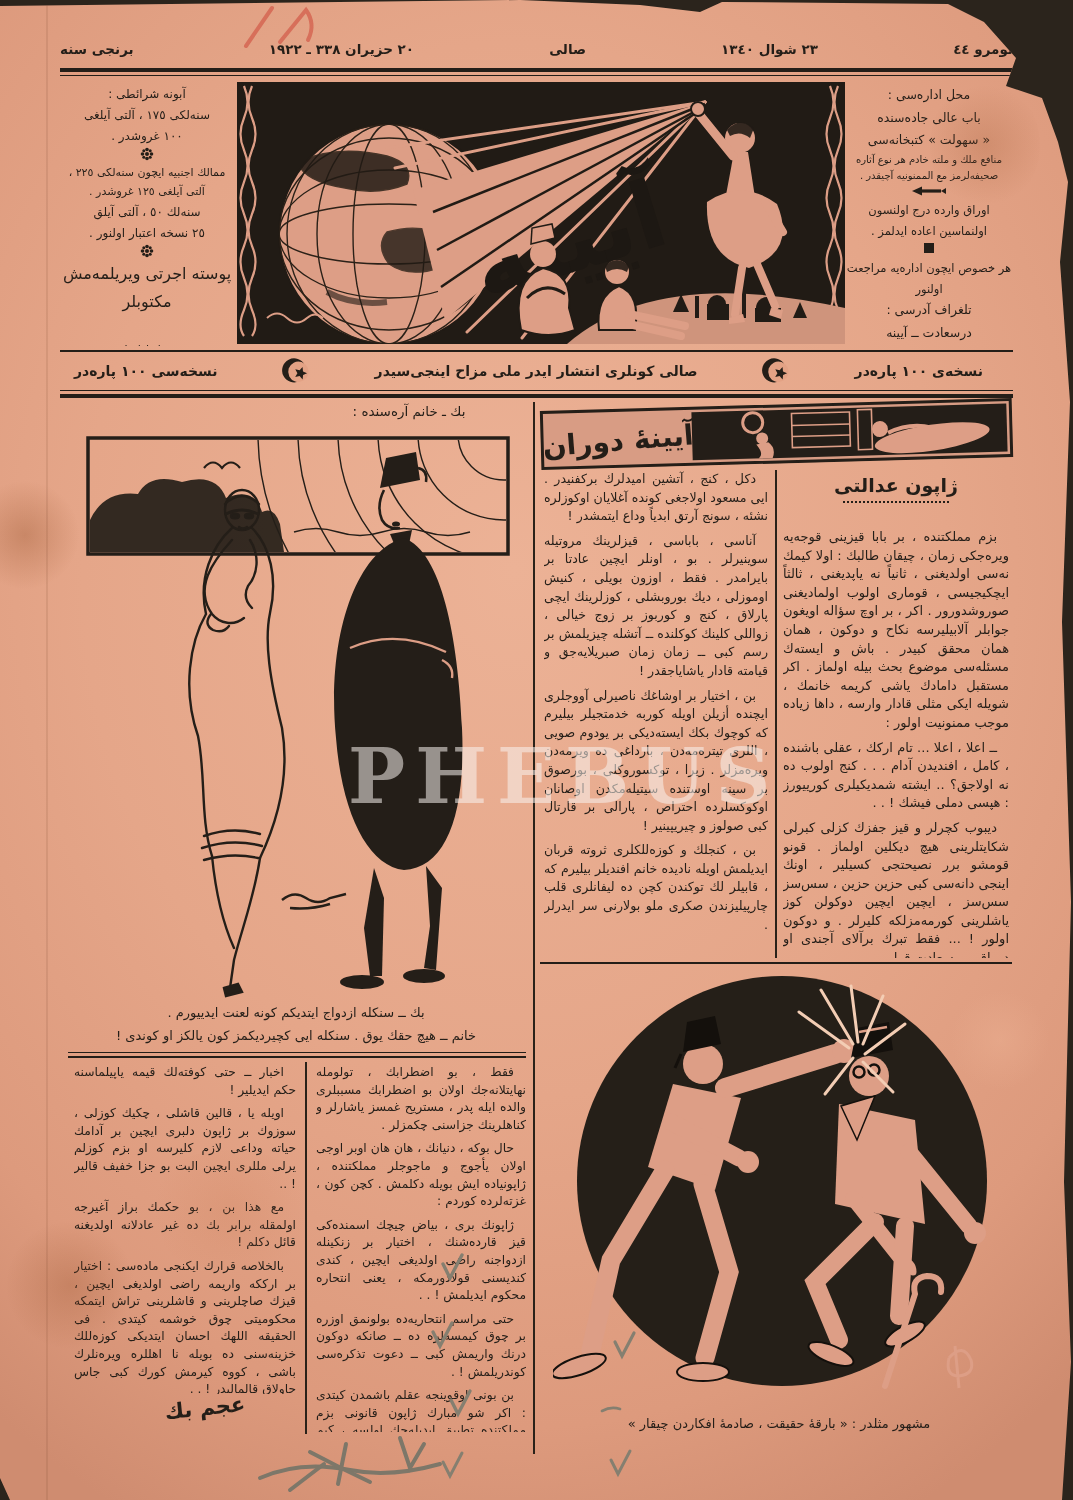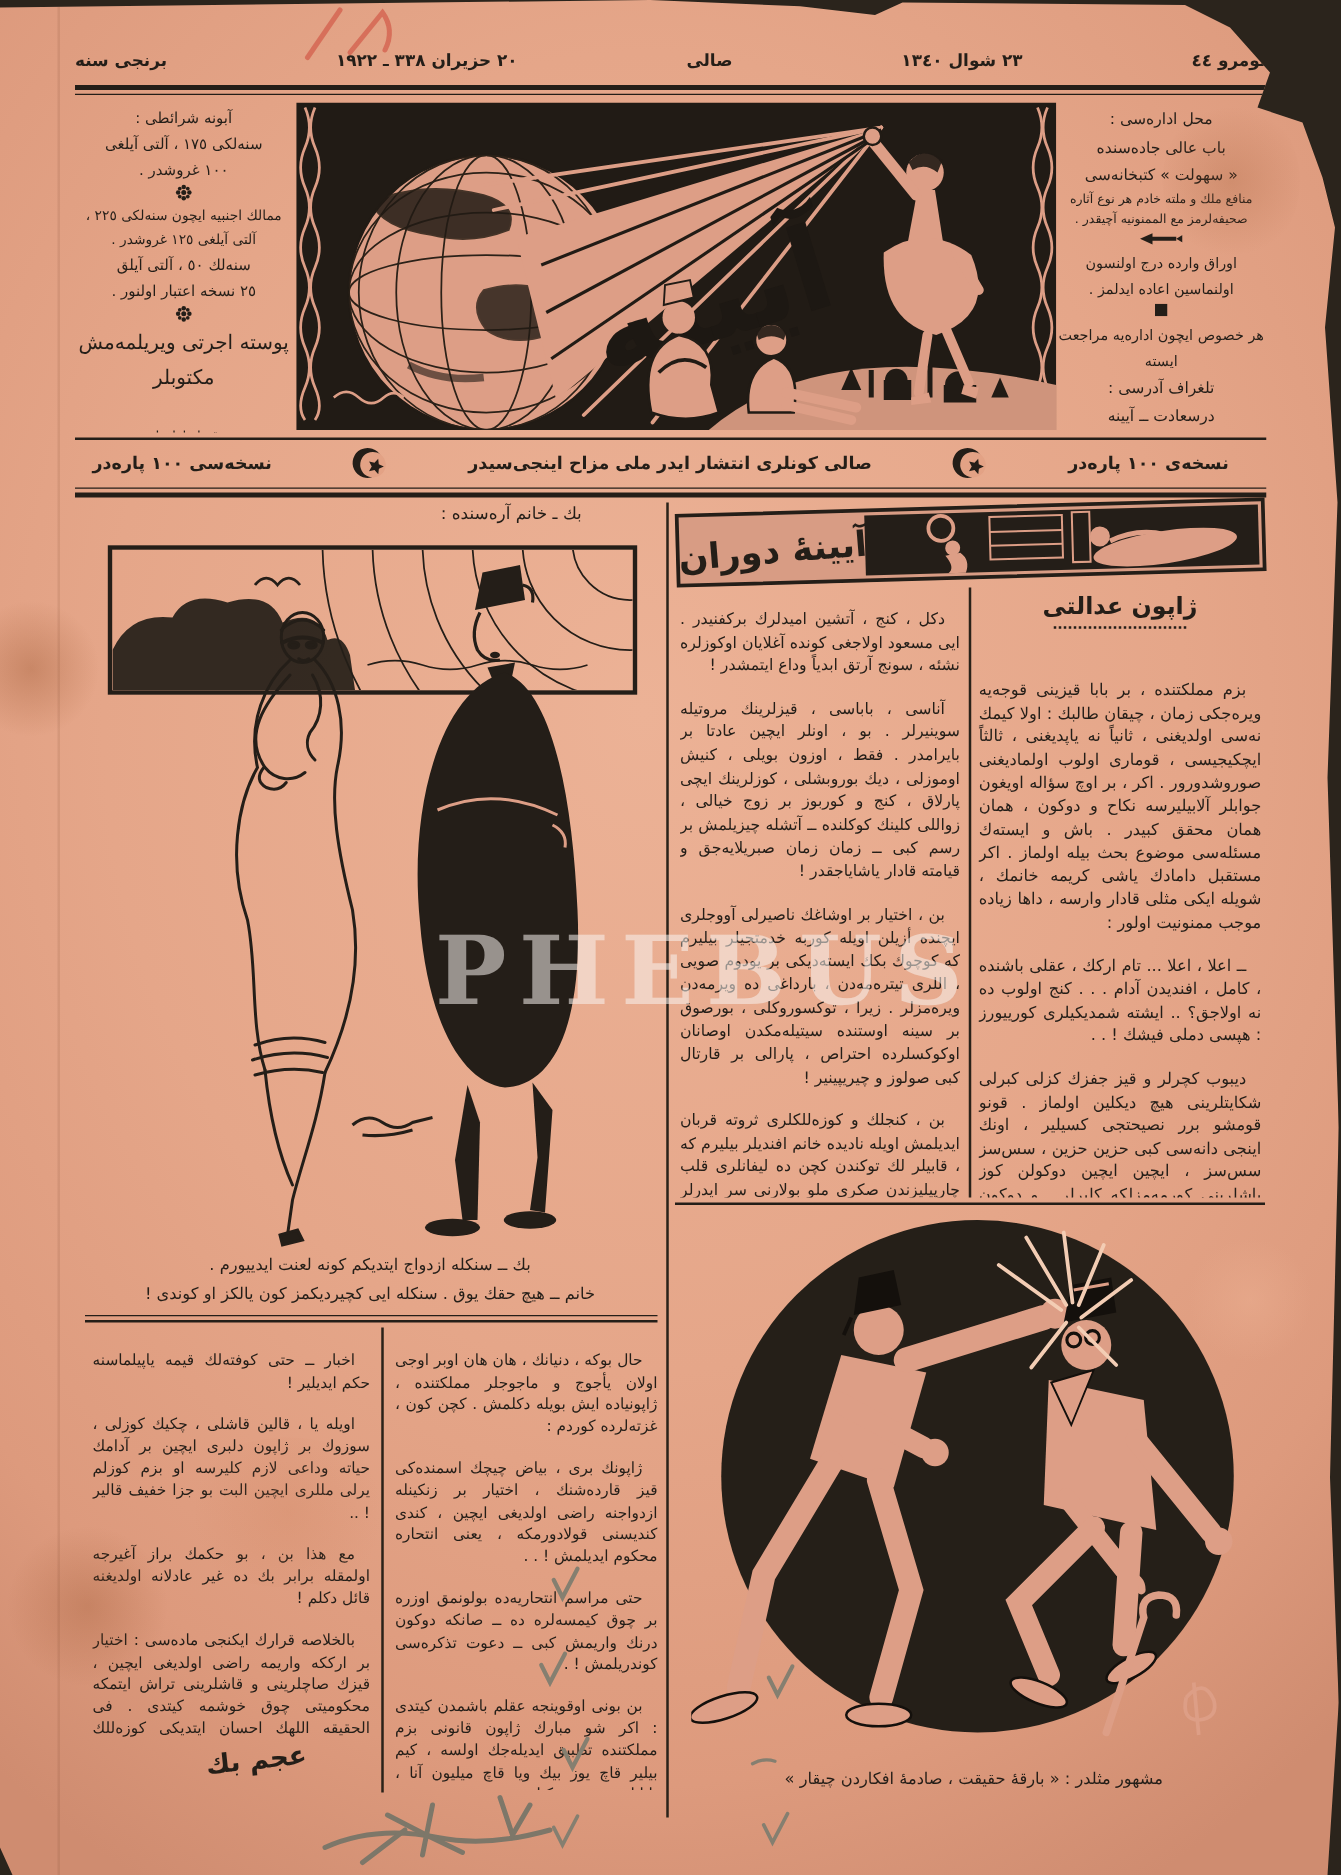--- a/index.html
+++ b/index.html
@@ -5,21 +5,21 @@
   html,body{margin:0;padding:0;background:#2b241c;}
   .stage{position:relative;width:1073px;height:1500px;overflow:hidden;background:#2b241c;
          font-family:"DejaVu Sans",sans-serif;color:#241e18;}
   .page{position:absolute;inset:0;
         background:radial-gradient(ellipse 900px 1100px at 48% 38%, #ecb296 0%, #e5a689 48%, #dd9a7d 78%, #cf8c70 96%);
         clip-path:polygon(0 6px,520px 0,640px 5px,700px 12px,722px 2px,948px 4px,
           984px 22px,1016px 58px,1006px 86px,1042px 98px,1058px 142px,1068px 182px,
           1060px 262px,1070px 402px,1062px 622px,1071px 902px,1064px 1182px,1071px 1362px,
           1062px 1500px,10px 1500px,0 1478px);}
   .tex{position:absolute;direction:rtl;color:#241e18;}
-  .just p{margin:16px 0 6px 0;text-align:justify;text-align-last:right;text-indent:12px;}
+  .just p{margin:0 0 6px 0;text-align:justify;text-align-last:right;text-indent:12px;}
   .rule{position:absolute;background:#241e18;}
   .rule-double{position:absolute;border-top:4px solid #241e18;border-bottom:1.5px solid #241e18;height:3px;}
   .rule-double2{position:absolute;border-top:1.5px solid #241e18;border-bottom:4px solid #241e18;height:3px;}
   .vline{position:absolute;width:2px;background:#2a2219;}
   .center{text-align:center;}
   .stain{position:absolute;border-radius:50%;pointer-events:none;}
   .watermark{position:absolute;font-family:"DejaVu Serif",serif;font-weight:bold;
              color:rgba(248,243,238,0.55);letter-spacing:10px;z-index:40;pointer-events:none;}
   .pencil{position:absolute;z-index:45;pointer-events:none;}
   svg{display:block;}
@@ -176,21 +176,21 @@
             <rect x="9" y="3.4" width="20" height="3.2" fill="#241e18"></rect>
             <polygon points="29,5 34,2 34,8" fill="#241e18"></polygon>
           </svg>
       </div>
       <div style="font-size:11.5px;">اوراق وارده درج اولنسون اولنماسین اعاده ایدلمز .</div>
       <div style="line-height:1;margin:2px 0;">
         <svg width="10" height="10" viewBox="0 0 10 10" style="display:inline-block">
             <rect width="10" height="10" fill="#241e18"></rect>
           </svg>
       </div>
-      <div style="font-size:11.5px;">هر خصوص ایچون اداره‌یه مراجعت ایسته</div>
+      <div style="font-size:11.5px;">هر خصوص ایچون اداره‌یه مراجعت اولنور</div>
       <div>تلغراف آدرسی :</div>
       <div>درسعادت ــ آیینه</div>
     </div>
 
     <div class="rule" style="left:60px;top:350px;width:953px;height:2px;"></div>
     <div class="tex" style="left:60px;top:354px;width:953px;height:34px;display:flex;justify-content:space-between;align-items:center;font-size:14px;font-weight:bold;">
       <span style="padding-right:30px;">نسخه‌ی ١٠٠ پاره‌در</span>
       <span>
         <svg width="30" height="30" viewBox="0 0 30 30" style="transform:rotate(18deg)">
             <circle cx="13" cy="15" r="12" fill="#241e18"></circle>
@@ -272,20 +272,21 @@
       <path d="M208 472 q12 -10 24 -2 q12 8 24 0 l16 -4 M216 480 q20 2 40 -4" stroke="#241e18" stroke-width="2.4" fill="none"></path>
     </svg>
 
     <div class="tex center" style="left:78px;top:1002px;width:436px;font-size:13px;line-height:1.75;">
       <div>بك ــ سنکله ازدواج ایتدیکم کونه لعنت ایدییورم .</div>
       <div>خانم ــ هیچ حقك یوق . سنکله ایی کچیردیکمز کون یالکز او کوندی !</div>
     </div>
     <div class="rule-double2" style="left:68px;top:1052px;width:458px;border-top-width:1px;border-bottom-width:2.5px;"></div>
 
     <div class="tex just" style="left:316px;top:1064px;width:210px;height:368px;font-size:12.3px;line-height:17.6px;overflow:hidden;">
+      <p>فقط ، بو اضطرابك ، تولومله نهایتلانه‌جك اولان بو اضطرابك مسببلری والده ایله پدر ، مستریح غمسز یاشارلر و کناهلرینك جزاسنی چکمزلر .</p>
       <p>حال بوکه ، دنیانك ، هان هان اوبر اوجی اولان یأجوج و ماجوجلر مملکتنده ، ژاپونیاده ایش بویله دکلمش . کچن کون ، غزته‌لرده کوردم :</p>
       <p>ژاپونك بری ، بیاض چیچك اسمنده‌کی قیز قارده‌شنك ، اختیار بر زنکینله ازدواجنه راضی اولدیغی ایچین ، کندی کندیسنی قولادورمکه ، یعنی انتحاره محکوم ایدیلمش ! . .</p>
       <p>حتی مراسم انتحاریه‌ده بولونمق اوزره بر چوق کیمسه‌لره ده ــ صانکه دوکون درنك واریمش کبی ــ دعوت تذکره‌سی کوندریلمش ! .</p>
       <p>بن بونی اوقوینجه عقلم باشمدن کیتدی : اکر شو مبارك ژاپون قانونی بزم مملکتنده تطبیق ایدیله‌جك اولسه ، کیم بیلیر قاچ یوز بیك ویا قاچ میلیون آنا ، بابانك ــ هم ده وکیل</p>
     </div>
     <div class="tex just" style="left:74px;top:1064px;width:222px;height:330px;font-size:12.3px;line-height:17.6px;overflow:hidden;">
       <p>اخبار ــ حتی کوفته‌لك قیمه یاپیلماسنه حکم ایدیلیر !</p>
       <p>اویله یا ، قالین قاشلی ، چکیك کوزلی ، سوزوك بر ژاپون دلبری ایچین بر آدامك حیاته وداعی لازم کلیرسه او بزم کوزلم یرلی مللری ایچین البت بو جزا خفیف قالیر ! ..</p>
       <p>مع هذا بن ، بو حکمك براز آغیرجه اولمقله برابر بك ده غیر عادلانه اولدیغنه قائل دکلم !</p>
       <p>بالخلاصه قرارك ایکنجی ماده‌سی : اختیار بر ارککه واریمه راضی اولدیغی ایچین ، قیزك صاچلرینی و قاشلرینی تراش ایتمکه محکومیتی چوق خوشمه کیتدی . فی الحقیقه اللهك احسان ایتدیکی کوزه‌للك خزینه‌سنی ده بویله نا اهللره ویره‌نلرك باشی ، کووه کیرمش کورك کبی جاس جاولاق قالمالیدر ! . .</p>

